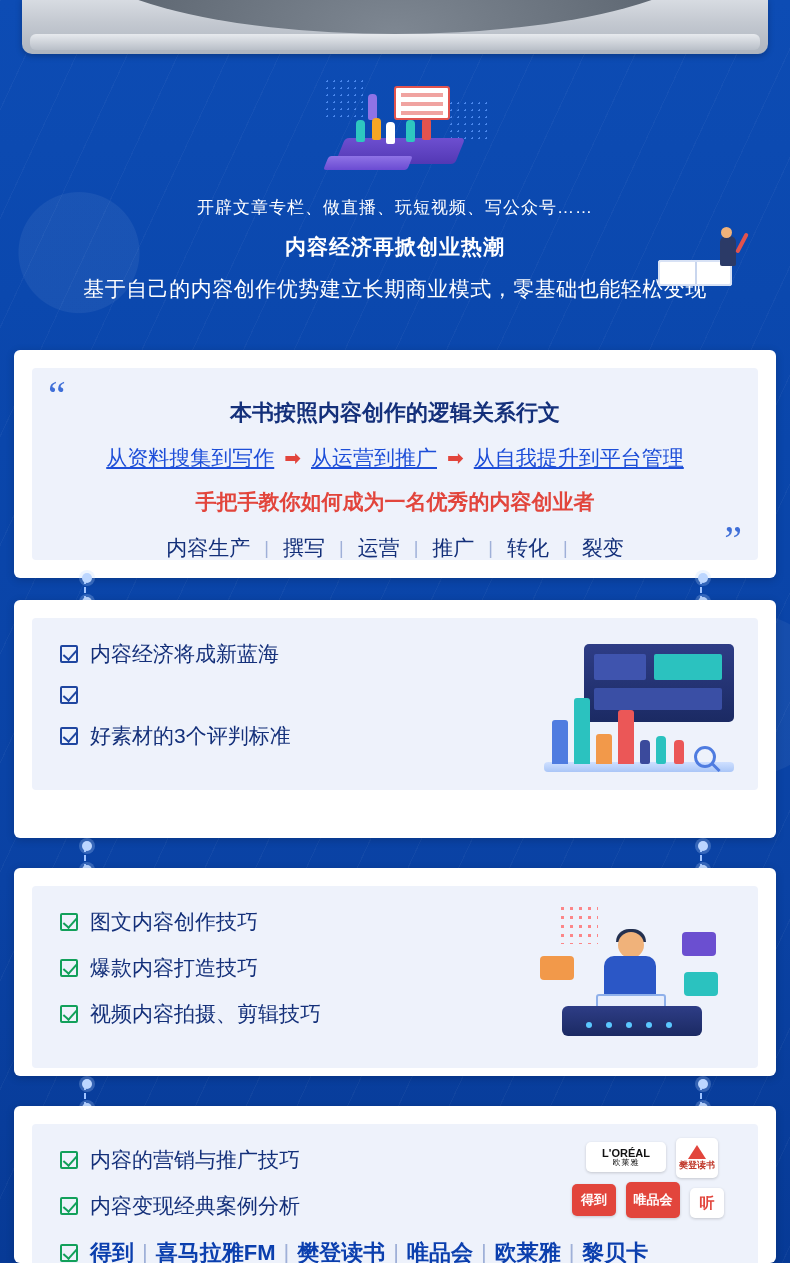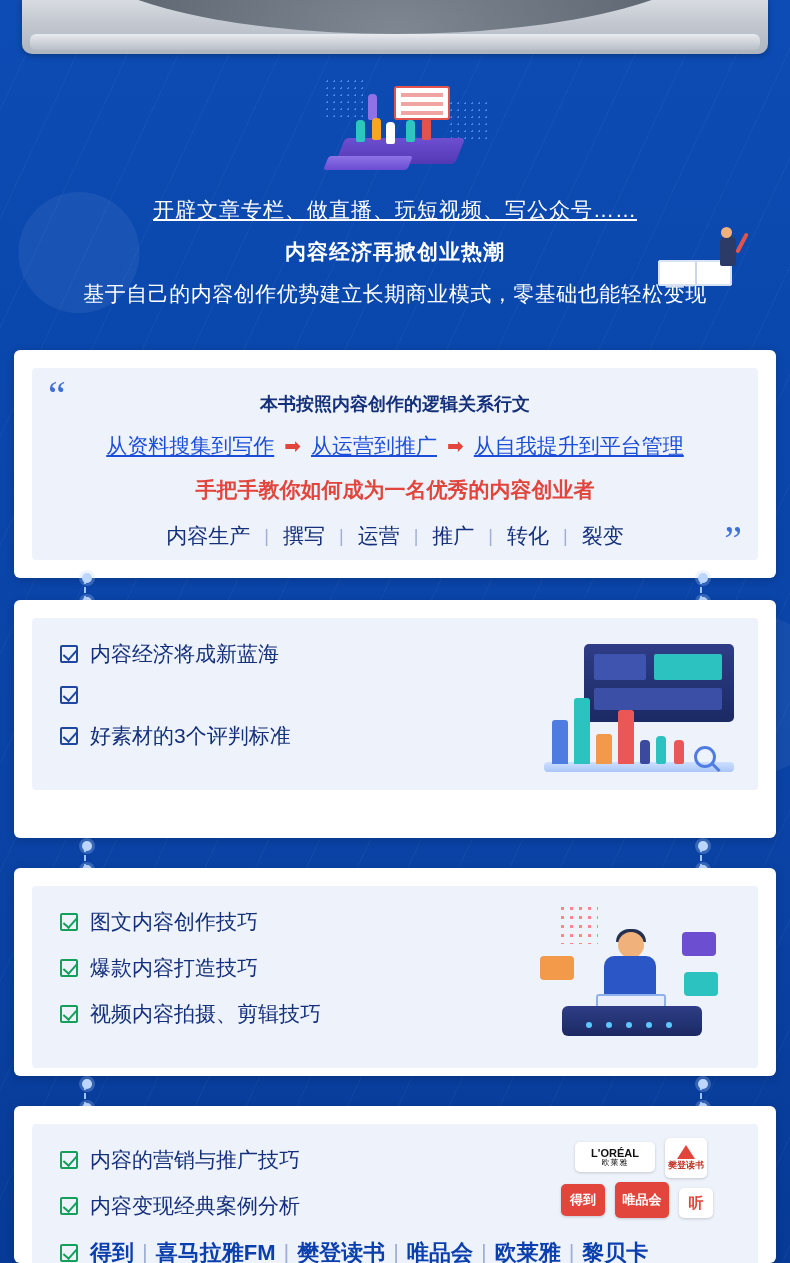--- a/index.html
+++ b/index.html
@@ -94,24 +94,23 @@
   .hero-illus .dots.r { left: 126px; top: 26px; }
 
   
   .headline {
     position: absolute;
     left: 0; right: 0; top: 196px;
     text-align: center;
     color: #ffffff;
   }
   .headline .line1 {
-    font-size: 21px;
+    font-size: 17px;
     letter-spacing: 1px;
     margin-bottom: 14px;
-    text-decoration: underline;
   }
   .headline .line2 {
     font-size: 21px;
     font-weight: bold;
     letter-spacing: 1px;
     margin-bottom: 14px;
   }
   .headline .line3 {
     font-size: 21px;
     letter-spacing: 0.5px;
@@ -164,22 +163,22 @@
   .qmark {
     position: absolute;
     font-size: 40px;
     color: #3f6fd8;
     font-family: "Liberation Serif", serif;
     line-height: 1;
   }
   .qmark.left { left: 16px; top: 8px; }
   .qmark.right { right: 16px; bottom: 0px; }
   .q-l1 {
-    text-align: center; color: #14307a; font-size: 18px; font-weight: bold;
-    margin-top: 2px;
+    text-align: center; color: #14307a; font-size: 22px; font-weight: bold;
+    margin-top: 8px;
   }
   .q-l2 {
     text-align: center; font-size: 21px; margin-top: 16px; color: #14307a;
     display: flex; align-items: center; justify-content: center; gap: 10px;
   }
   .q-l2 .seg { color: #1d4ed8; text-decoration: underline; }
   .q-arrow { color: #e2453c; font-size: 20px; font-weight: bold; }
   .q-l3 {
     text-align: center; font-size: 21px; font-weight: bold; color: #e2453c; margin-top: 16px;
   }
@@ -300,21 +299,21 @@
   .illus-b .bx1 { left: 8px; bottom: 62px; background:#f2994a; }
   .illus-b .bx2 { left: 150px; bottom: 86px; background:#6b4fd0; }
   .illus-b .bx3 { left: 152px; bottom: 46px; background:#2bc2bf; }
   .illus-b .spark {
     position:absolute; left: 26px; top: 12px; width: 40px; height: 40px;
     background-image: radial-gradient(#ff6b6b 1.5px, transparent 1.5px);
     background-size: 9px 9px; opacity:.8;
   }
 
   
-  .brands { position:absolute; right: 31px; top: 14px; width: 172px; height: 96px; }
+  .brands { position:absolute; right: 20px; top: 14px; width: 172px; height: 96px; }
   .brand {
     position:absolute;
     background:#fff;
     border-radius: 5px;
     box-shadow: 0 1px 3px rgba(0,0,0,.18);
     display:flex; align-items:center; justify-content:center;
     font-size: 11px; font-weight:bold;
   }
   .b-loreal { left: 20px; top: 4px; width: 80px; height: 30px; color:#111; flex-direction:column; line-height:1.1; }
   .b-loreal .sub { font-size: 8px; font-weight:normal; letter-spacing:1px; }

